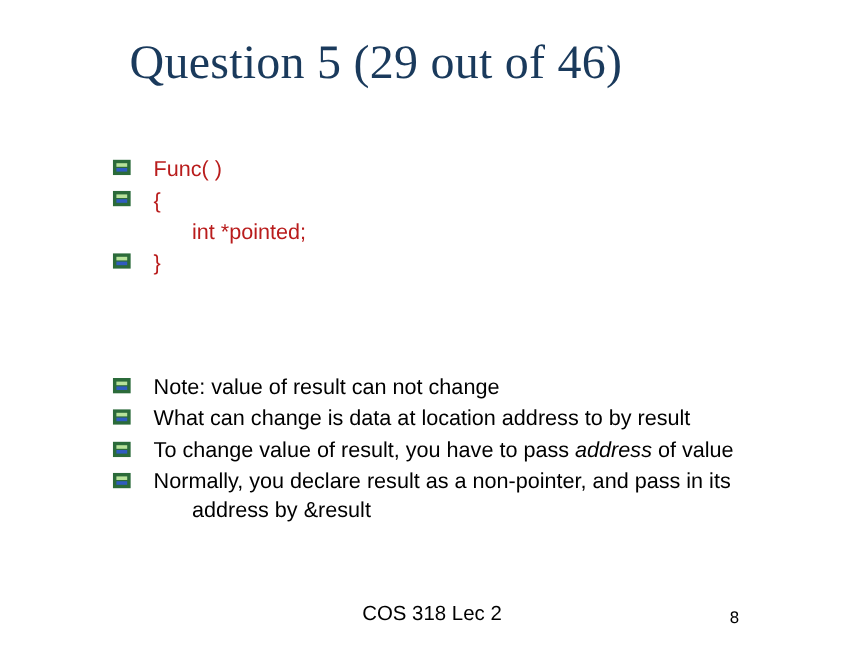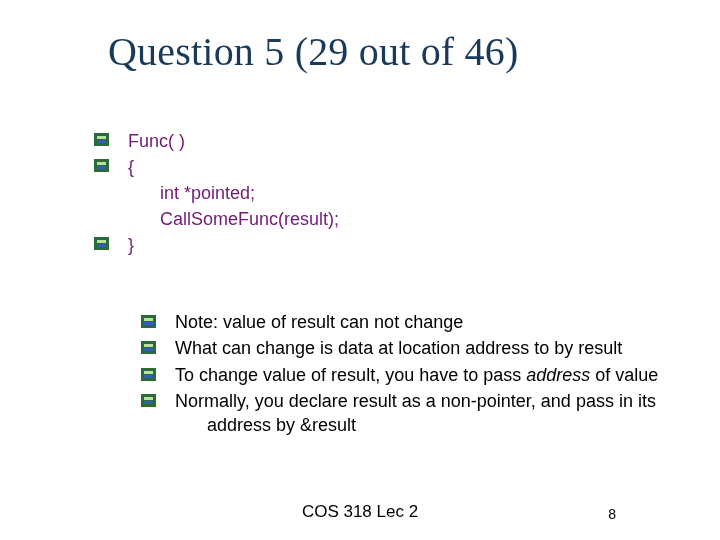--- a/index.html
+++ b/index.html
@@ -26,21 +26,21 @@
     font-size: 40px;
     color: #1a3a5c;
     letter-spacing: 0.2px;
   }
   .code-block {
     position: absolute;
     top: 128px;
     left: 128px;
     width: 500px;
     font-size: 18px;
-    color: #701a75;
+    color: #b91c1c;
     line-height: 1.45;
   }
   .code-line { position: relative; }
   .indent { padding-left: 32px; }
   .bullet-row {
     position: relative;
   }
   .bullet-icon {
     position: absolute;
     left: -34px;
@@ -49,21 +49,20 @@
     height: 13px;
   }
   .notes-block {
     position: absolute;
     top: 310px;
     left: 128px;
     width: 490px;
     font-size: 18px;
     color: #000;
     line-height: 1.35;
-    margin-left: 47px;
   }
   .note-row { position: relative; margin-bottom: 2px; }
   .note-text { display: block; }
   .hang { padding-left: 32px; text-indent: 0; }
   .footer-center {
     position: absolute;
     bottom: 18px;
     left: 0;
     width: 720px;
     text-align: center;
@@ -98,23 +97,20 @@
     <div class="code-line bullet-row">
       <svg class="bullet-icon" viewBox="0 0 15 13">
         <rect x="0" y="0" width="15" height="13" fill="#2b6b3a"></rect>
         <rect x="3" y="3" width="9" height="3" fill="#b7e29a"></rect>
         <rect x="3" y="7" width="9" height="3" fill="#2f5cc0"></rect>
       </svg>
       <span>{</span>
     </div>
     <div class="code-line indent">
       <span>int *pointed;</span>
-    </div>
-    <div class="code-line indent">
-      <span>CallSomeFunc(result);</span>
     </div>
     <div class="code-line bullet-row">
       <svg class="bullet-icon" viewBox="0 0 15 13">
         <rect x="0" y="0" width="15" height="13" fill="#2b6b3a"></rect>
         <rect x="3" y="3" width="9" height="3" fill="#b7e29a"></rect>
         <rect x="3" y="7" width="9" height="3" fill="#2f5cc0"></rect>
       </svg>
       <span>}</span>
     </div>
   </div>

